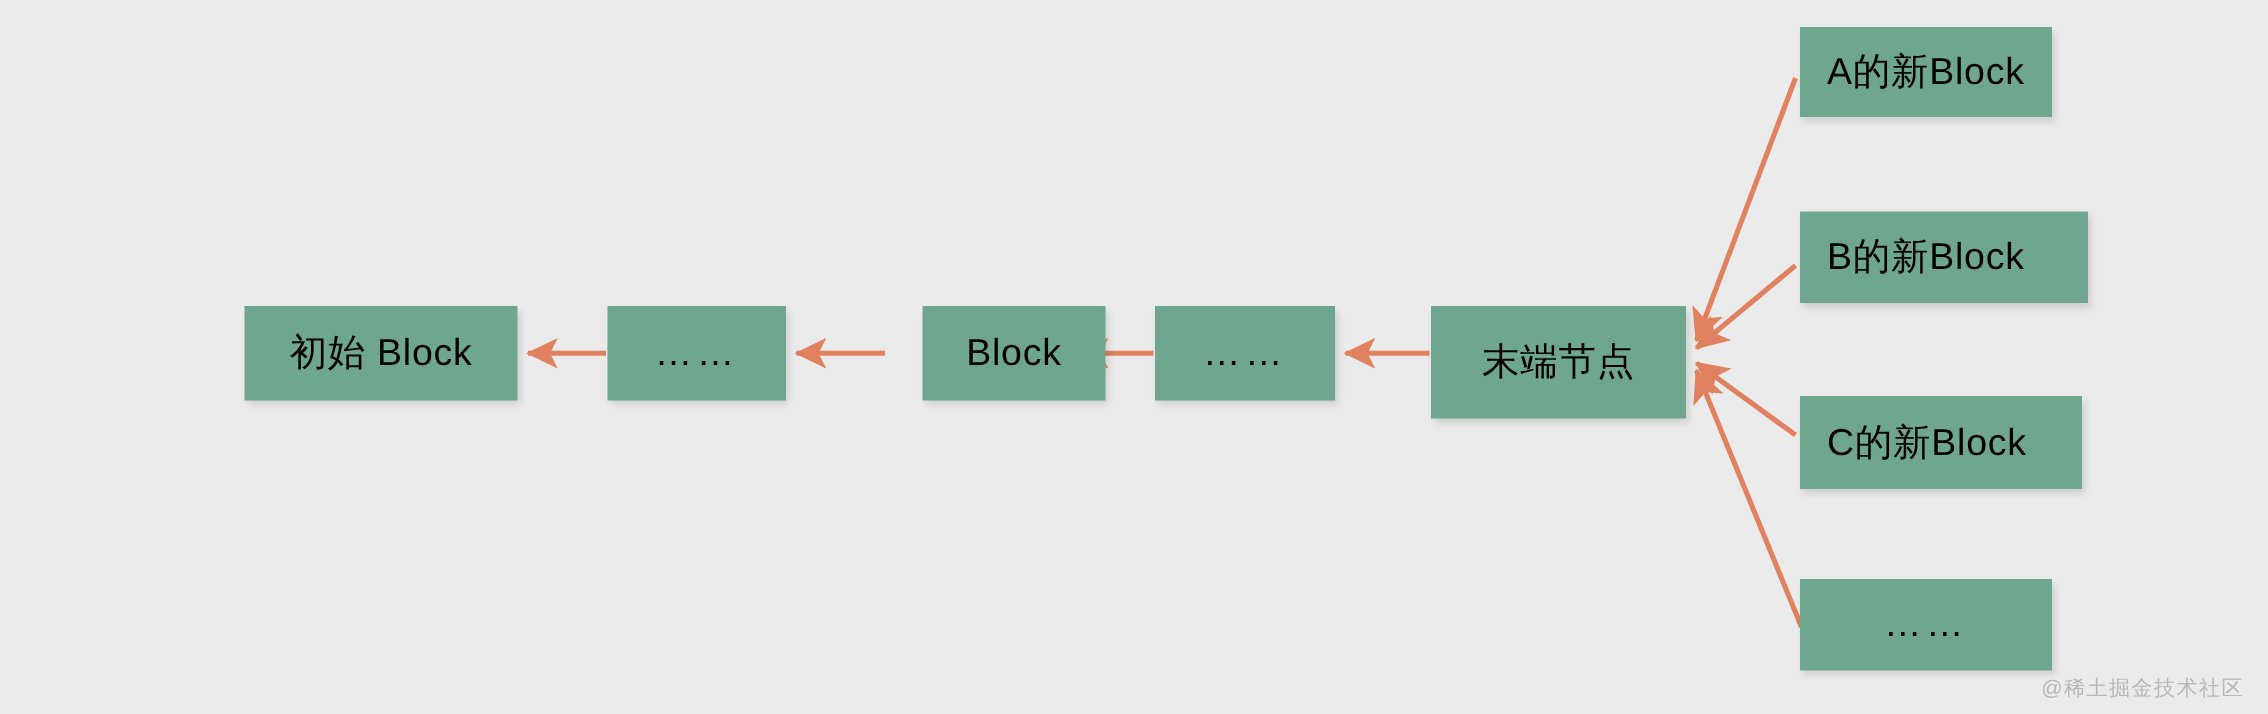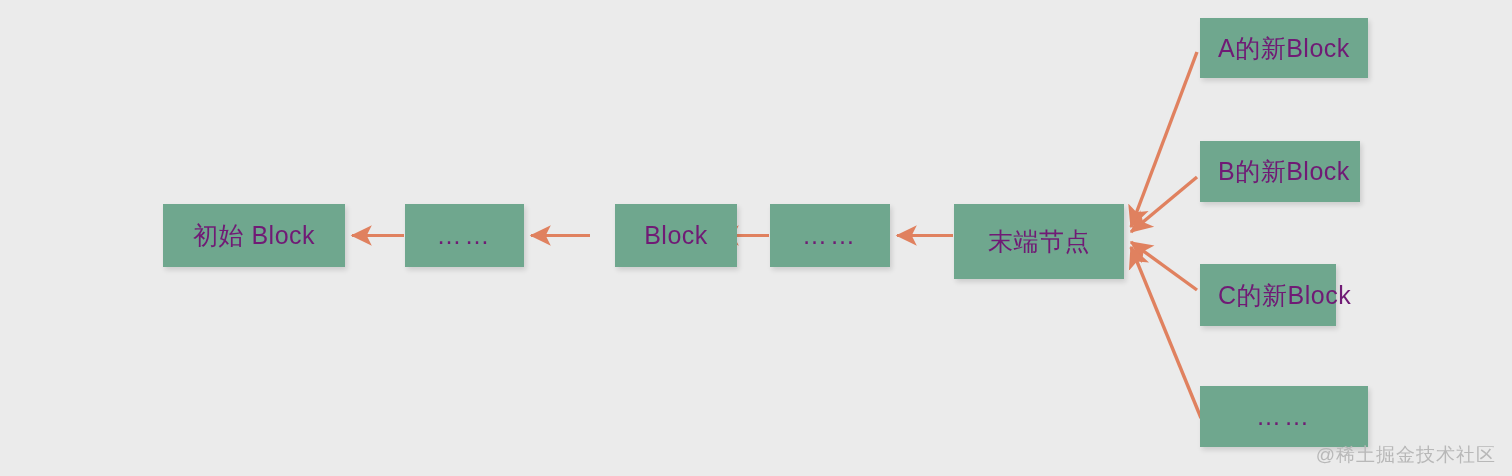--- a/index.html
+++ b/index.html
@@ -21,21 +21,21 @@
     height: 476px;
     background: #ebebeb;
   }
   .node {
     position: absolute;
     background: #6fa78e;
     box-shadow: 2px 3px 5px rgba(0,0,0,0.13);
     display: flex;
     align-items: center;
     justify-content: center;
-    color: #701a75;
+    color: #000000;
     font-size: 25px;
     letter-spacing: 0.5px;
     box-sizing: border-box;
     user-select: none;
   }
   .node.left-align {
     justify-content: flex-start;
     padding-left: 18px;
   }
   .node .label {
@@ -51,21 +51,21 @@
     left: 0; top: 0;
     width: 1512px;
     height: 476px;
     overflow: visible;
     pointer-events: none;
   }
   .watermark {
     position: absolute;
     right: 16px;
     bottom: 8px;
-    font-size: 19px;
+    font-size: 14px;
     color: #b8b8b8;
     letter-spacing: 1px;
     user-select: none;
     margin-top: 40px;
   }
 </style>
 </head>
 <body>
 
 <div id="canvas">
@@ -105,25 +105,25 @@
   </div>
 
   <div class="node" style="left:954px; top:204px; width:170px; height:75px;">
     <span class="label">末端节点</span>
   </div>
 
   <div class="node left-align" style="left:1200px; top:18px; width:168px; height:60px;">
     <span class="label">A的新Block</span>
   </div>
 
-  <div class="node left-align" style="left:1200px; top:141px; width:160px; height:61px;">
+  <div class="node left-align" style="left:1200px; top:141px; width:192px; height:61px;">
     <span class="label">B的新Block</span>
   </div>
 
-  <div class="node left-align" style="left:1200px; top:264px; width:136px; height:62px;">
+  <div class="node left-align" style="left:1200px; top:264px; width:188px; height:62px;">
     <span class="label">C的新Block</span>
   </div>
 
   <div class="node" style="left:1200px; top:386px; width:168px; height:61px;">
     <span class="label dots">……</span>
   </div>
 
   <div class="watermark">@稀土掘金技术社区</div>
 
 </div>

